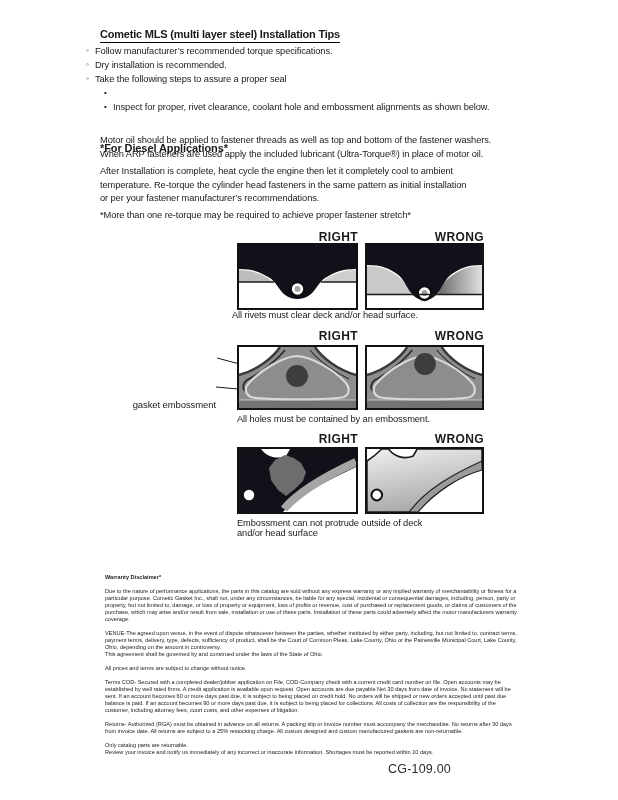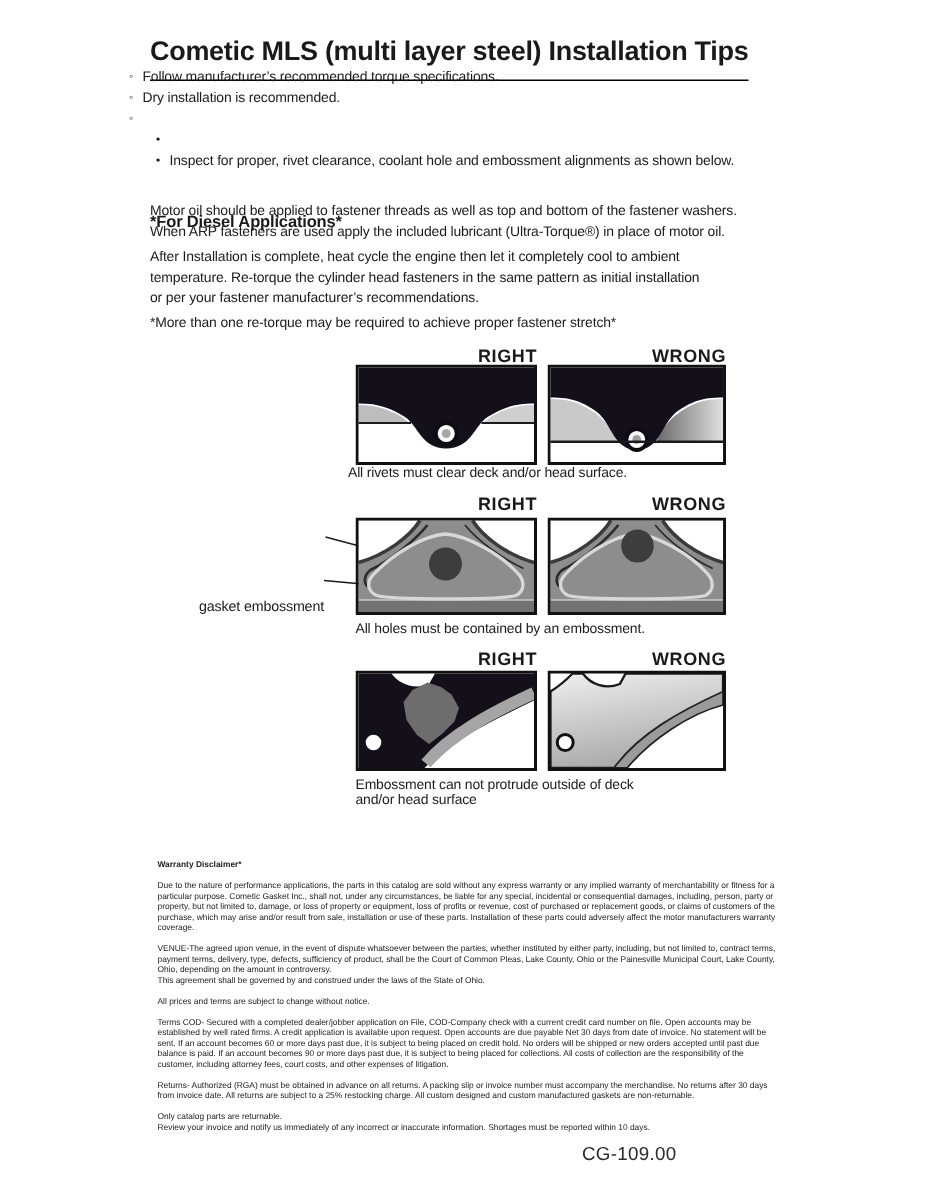--- a/index.html
+++ b/index.html
@@ -1,20 +1,20 @@
 <!DOCTYPE html>
 <html><head>
 <meta charset="utf-8">
 <style>
   html,body{margin:0;padding:0;background:#fff;}
   .page{position:relative;width:618px;height:800px;background:#ffffff;overflow:hidden;
         font-family:"Liberation Sans",sans-serif;color:#1a1a1a;}
   .abs{position:absolute;}
-  .title{font-size:18px;font-weight:bold;letter-spacing:-0.2px;border-bottom:1.5px solid #000;
-         padding-bottom:8px;display:inline-block;}
+  .title{font-size:11px;font-weight:bold;letter-spacing:-0.2px;border-bottom:1.5px solid #000;
+         padding-bottom:2px;display:inline-block;}
   .bullets{font-size:9.3px;letter-spacing:-0.1px;line-height:14px;width:460px;}
   .brow{display:flex;}
   .brow .mk{width:9px;flex:0 0 9px;font-size:8px;line-height:14px;}
   .brow.sub{padding-left:18px;}
   .h2{font-size:11px;font-weight:bold;letter-spacing:-0.1px;margin-top:26px;}
   .para{font-size:9.3px;letter-spacing:-0.1px;line-height:13.5px;width:440px;white-space:pre-line;}
   .dhead{font-size:12px;font-weight:bold;letter-spacing:0.4px;text-align:right;line-height:11px;}
   .caption{font-size:9.3px;letter-spacing:-0.1px;line-height:9.5px;white-space:pre-line;}
   .dlabel{font-size:9.5px;letter-spacing:-0.1px;line-height:10px;text-align:right;white-space:pre-line;}
   .panel{position:absolute;}
@@ -39,20 +39,21 @@
     <div class="brow">
       <span class="mk">◦</span>
       <span>Follow manufacturer’s recommended torque specifications.</span>
     </div>
     <div class="brow">
       <span class="mk">◦</span>
       <span>Dry installation is recommended.</span>
     </div>
     <div class="brow">
       <span class="mk">◦</span>
+      <span>Take the following steps to assure a proper seal</span>
     </div>
     <div class="brow sub">
       <span class="mk">•</span>
     </div>
     <div class="brow sub">
       <span class="mk">•</span>
       <span>Inspect for proper, rivet clearance, coolant hole and embossment alignments as shown below.</span>
     </div>
   </div>
 

